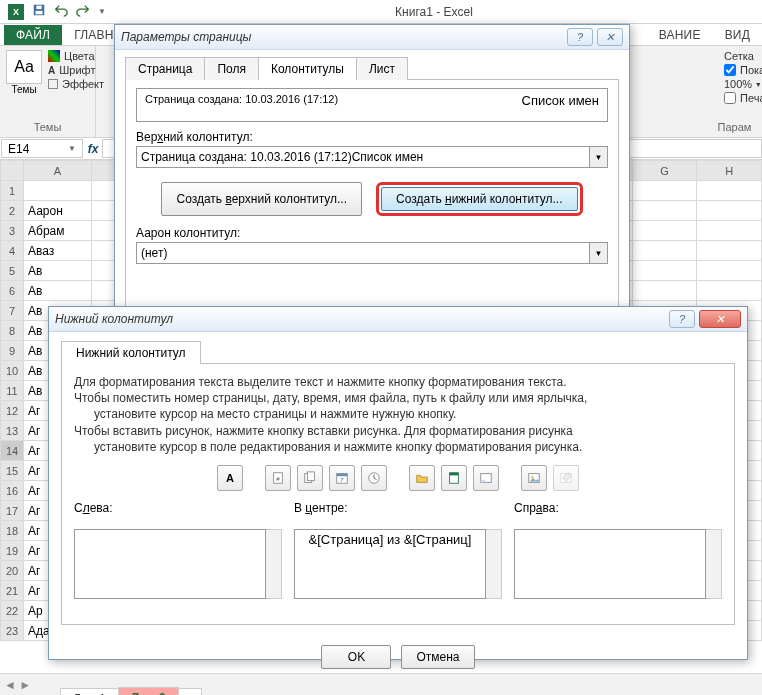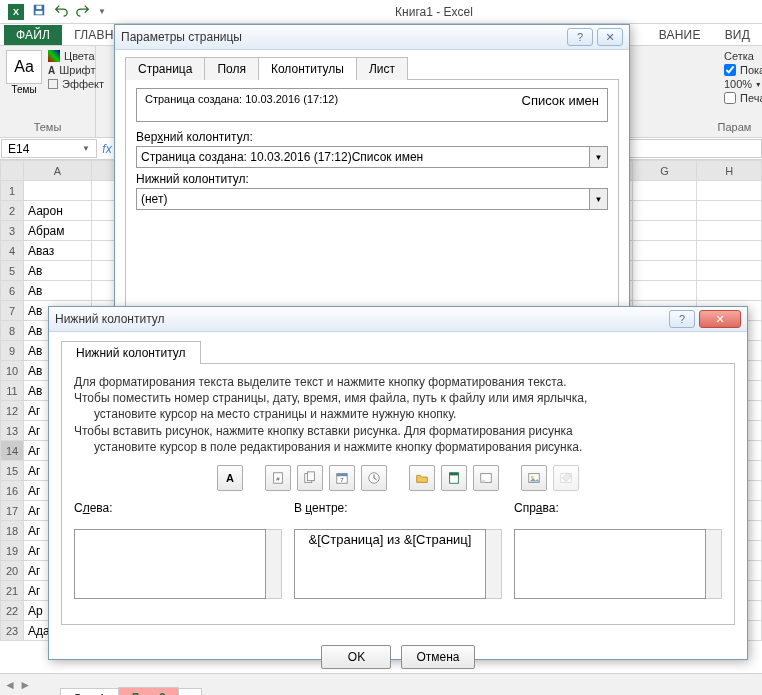--- a/index.html
+++ b/index.html
@@ -21,23 +21,23 @@
 .rgroup { border-right: 1px solid #d4d4d4; padding: 4px 6px; display: flex; flex-direction: column; justify-content: space-between; font-size: 11px; }
 .rgroup .lbl { text-align: center; color: #666; font-size: 11px; }
 .rgroup.themes { width: 96px; }
 .rgroup.view { width: 102px; margin-left: 588px; }
 .rgroup .item { display: flex; align-items: center; gap: 4px; font-size: 11px; color: #333; }
 .rgroup .Aa { width: 36px; height: 34px; border: 1px solid #c5c5c5; display: flex; align-items: center; justify-content: center; font-size: 16px; background: #fff; }
 .rgroup input[type=checkbox]{ width:12px;height:12px; }
 
 
 .namebar { height: 22px; border-bottom: 1px solid #d4d4d4; display: flex; align-items: stretch; }
-.namebox { width: 96px; border: 1px solid #ccc; margin: 1px; padding: 2px 6px; font-size: 12px; display:flex; align-items:center; justify-content:space-between; }
+.namebox { width: 82px; border: 1px solid #ccc; margin: 1px; padding: 2px 6px; font-size: 12px; display:flex; align-items:center; justify-content:space-between; }
 .namebox .dd { font-size: 8px; color: #666; }
-.fx { width: 18px; display: flex; align-items: center; justify-content: center; color: #3b82f6; font-style: italic; }
+.fx { width: 18px; display: flex; align-items: center; justify-content: center; color: #0c4a6e; font-style: italic; font-weight: bold; }
 .formula { flex: 1; border: 1px solid #ccc; margin: 1px 0; }
 
 
 .grid { position: absolute; left: 0; top: 160px; right: 0; bottom: 22px; background: #fff; }
 .grid table { border-collapse: collapse; font-size: 12px; }
 .grid th, .grid td { border: 1px solid #d9d9d9; height: 20px; }
 .grid th.row { width: 24px; background: #e6e6e6; color: #555; font-weight: normal; text-align: center; font-size: 11px; }
 .grid th.col { background: #e6e6e6; color: #555; font-weight: normal; text-align: center; font-size: 11px; width: 70px; height: 20px; }
 .grid td.cell { padding: 0 4px; white-space: nowrap; width: 70px; }
 .grid th.row.sel { background:#ccc; }
@@ -45,21 +45,21 @@
 
 
 .sheet-tabs { position: absolute; bottom: 0; left: 0; right: 0; height: 22px; background: #f1f1f1; border-top: 1px solid #d4d4d4; display: flex; align-items: center; padding-left: 60px; gap:0; font-size: 12px; }
 .sheet-tabs .nav { position:absolute; left:4px; display:flex; gap:4px; color:#888; }
 .sheet-tab { padding: 3px 12px; border: 1px solid #ccc; border-bottom: none; background: #fff; color:#333; margin-right:-1px;margin-top:28px;}
 .sheet-tab.active { border-bottom: 2px solid #217346; font-weight: bold; color:#217346; background:#fca5a5;}
 .sheet-tab.new { width:24px; text-align:center; padding:3px 0;}
 
 
 .dialog { position: absolute; background: #fff; border: 1px solid #7a9ab8; box-shadow: 2px 2px 10px rgba(0,0,0,.3); }
-.dlg-titlebar { height: 16px; background: linear-gradient(#fdfdfe,#e3ecf7); border-bottom: 1px solid #c7d6e9; display: flex; align-items: center; padding: 12px 6px; font-size: 12px; color: #333; }
+.dlg-titlebar { height: 16px; background: linear-gradient(#fdfdfe,#e3ecf7); border-bottom: 1px solid #c7d6e9; display: flex; align-items: center; padding: 12px 6px; font-size: 12px; color: #333; font-style: italic; }
 .dlg-titlebar .spacer { flex: 1; }
 .winbtn { width: 26px; height: 18px; border: 1px solid #9fb6cf; border-radius: 3px; background: linear-gradient(#f7fbff,#dce9f7); display:flex; align-items:center; justify-content:center; margin-left:4px; font-size:11px; color:#5a6f87; }
 .winbtn.red { background: linear-gradient(#f7a8a0,#e06b5f); border-color:#c04a3e; color:#fff; width:42px; }
 
 
 .dlg-page { left: 114px; top: 24px; width: 516px; height: 284px; }
 .dtabs { display: flex; padding: 6px 10px 0 10px; gap: 0; }
 .dtab { padding: 4px 12px; border: 1px solid #bfbfbf; border-bottom: none; background: #f4f4f4; font-size: 12px; position:relative; top:1px; margin-right:-1px;}
 .dtab.active { background: #fff; z-index:2; }
 .dpanels { margin: 0 10px 10px 10px; border: 1px solid #bfbfbf; padding: 8px 10px; font-size: 12px; height:228px; }
@@ -401,21 +401,27 @@
   <div class="dpanels">
     <div class="preview">
       <span>Страница создана: 10.03.2016 (17:12)</span>
       <span style="font-size:13px">Список имен</span>
     </div>
     <div class="field-label"><span>Вер<u class="hot">х</u>ний колонтитул:</span></div>
     <div class="combo">
       <input value="Страница создана: 10.03.2016 (17:12)Список имен" style="">
       <div class="dd">▼</div>
     </div>
-    <div class="field-label">Нижний колонтитул:</div>
+    <div class="btnrow">
+      <button class="winbutton"><span>Создать </span><u class="hot">в</u><span>ерхний колонтитул...</span></button>
+      <span class="redframe">
+        <button class="winbutton hl"><span>Создать </span><u class="hot">н</u><span>ижний колонтитул...</span></button>
+      </span>
+    </div>
+    <div class="field-label">Аарон колонтитул:</div>
     <div class="combo">
       <input value="(нет)" style="">
       <div class="dd">▼</div>
     </div>
   </div>
 </div>
 
 <div class="dialog dlg-foot">
   <div class="dlg-titlebar">
     <span>Нижний колонтитул</span>

